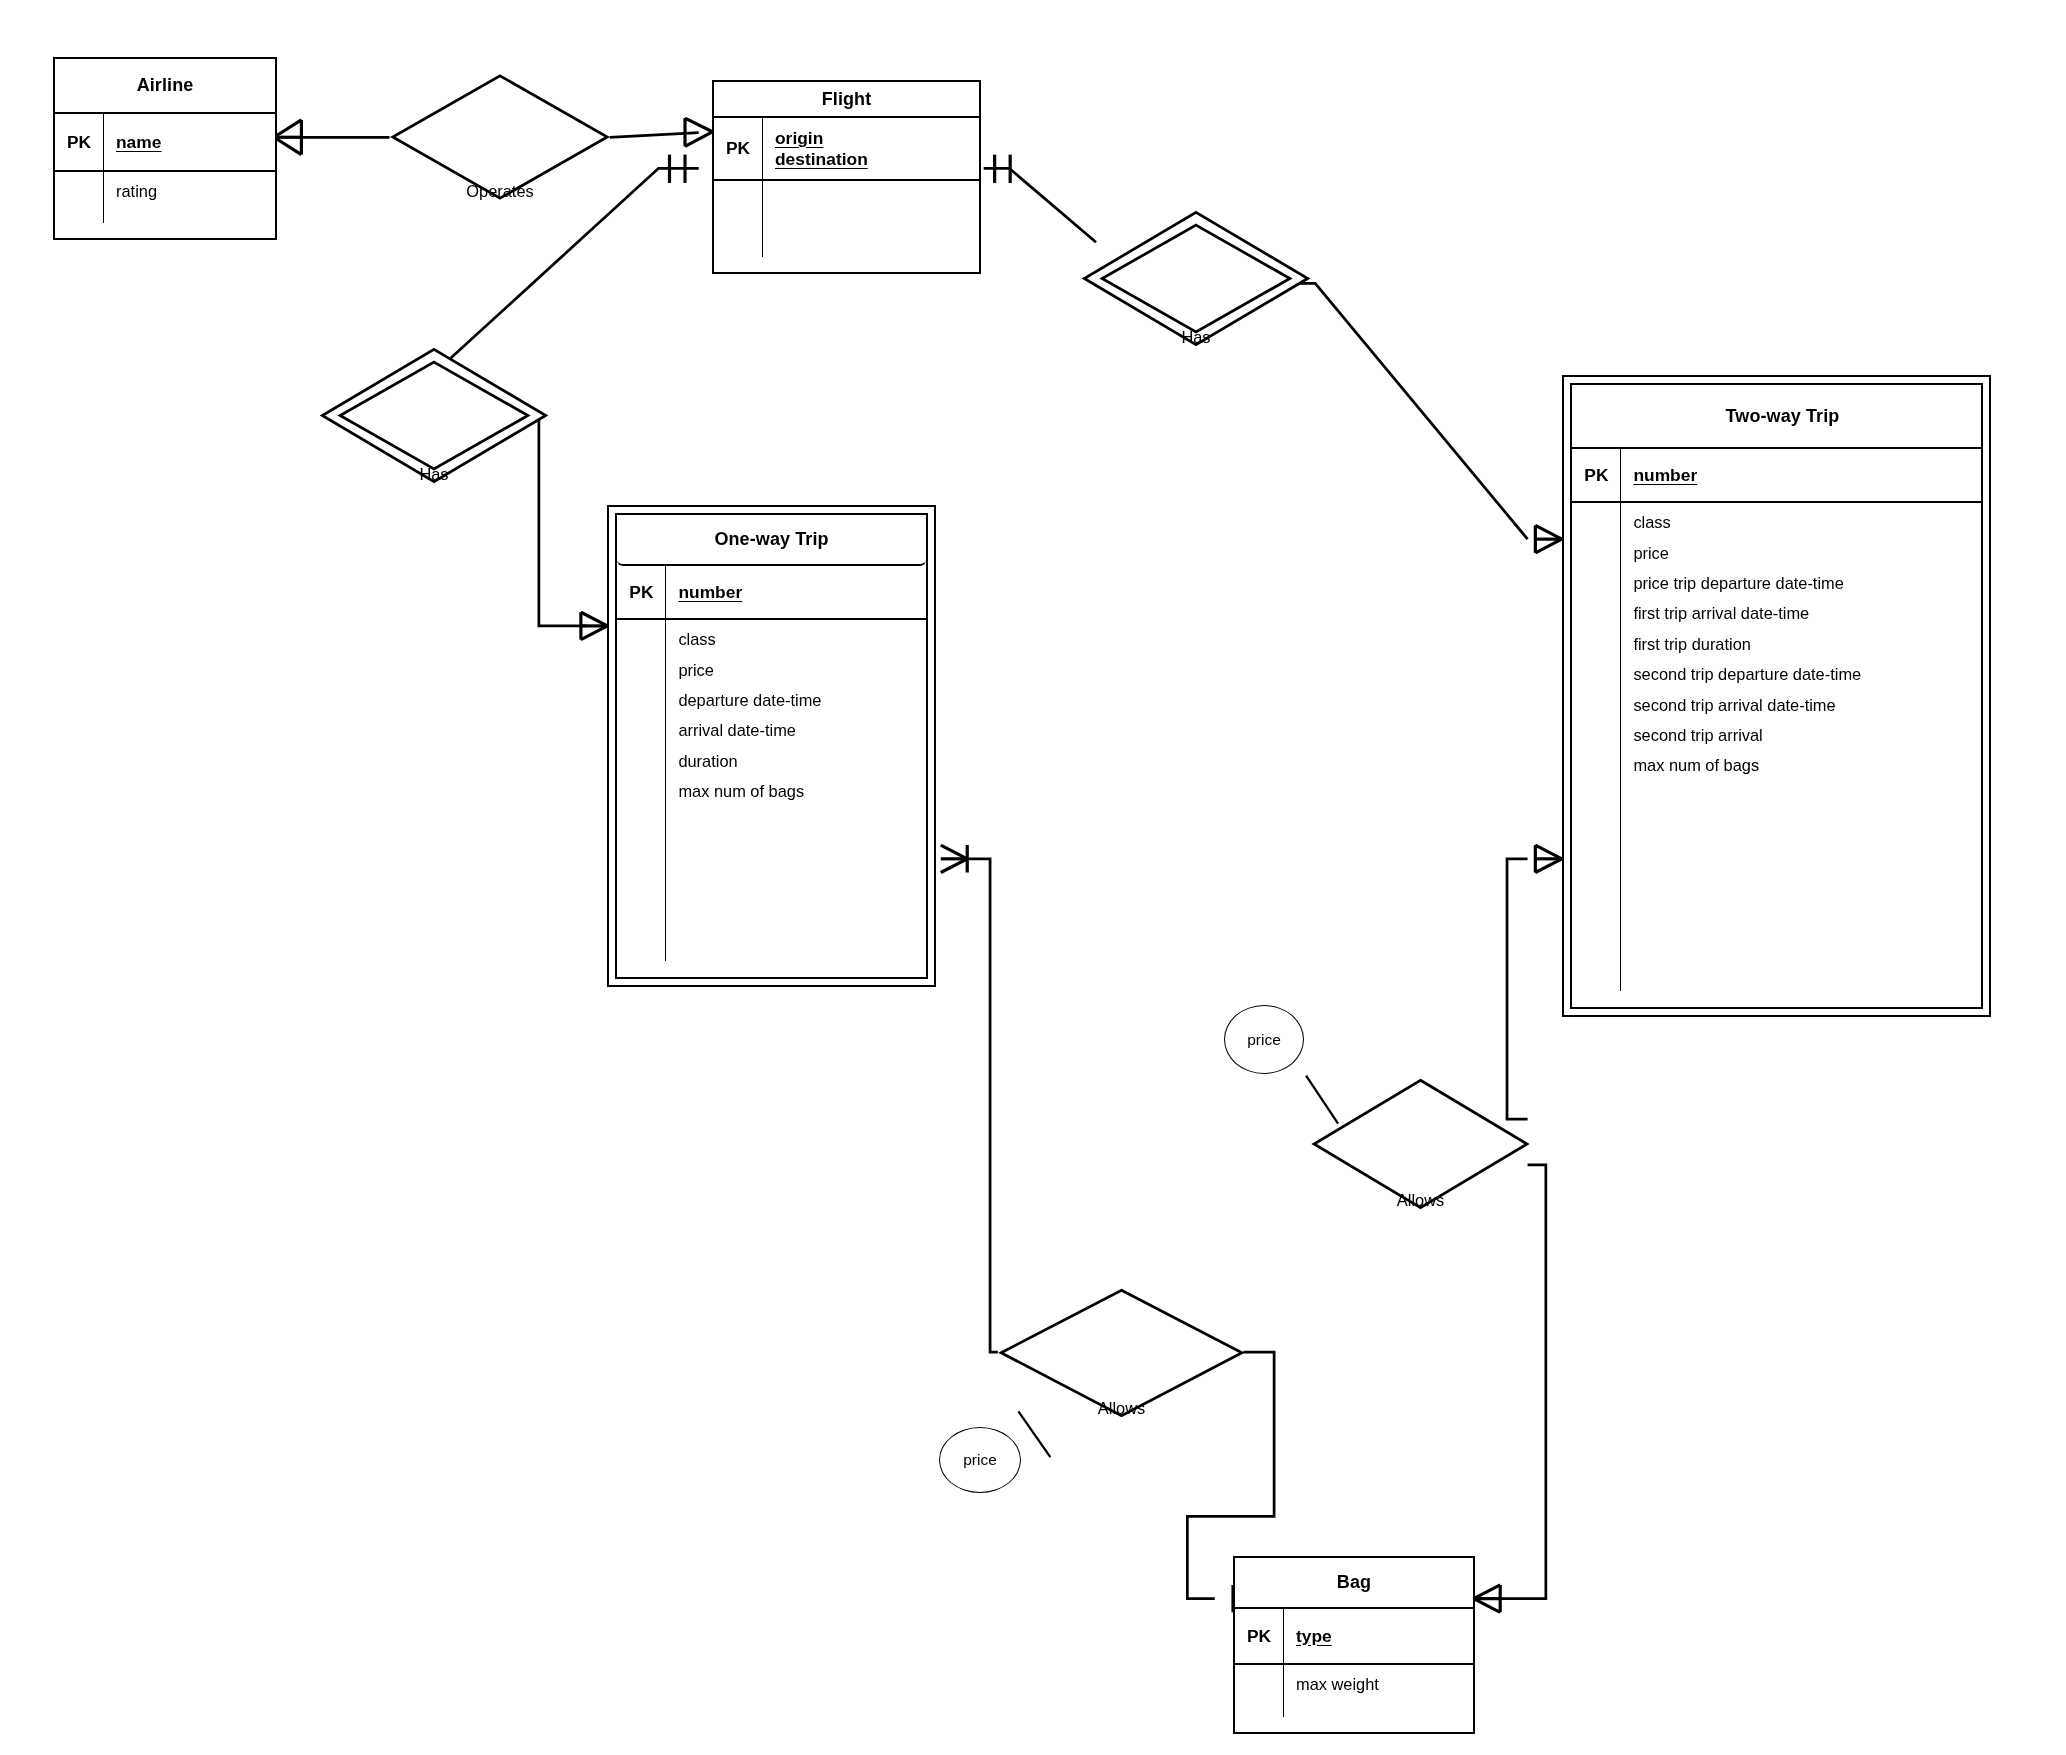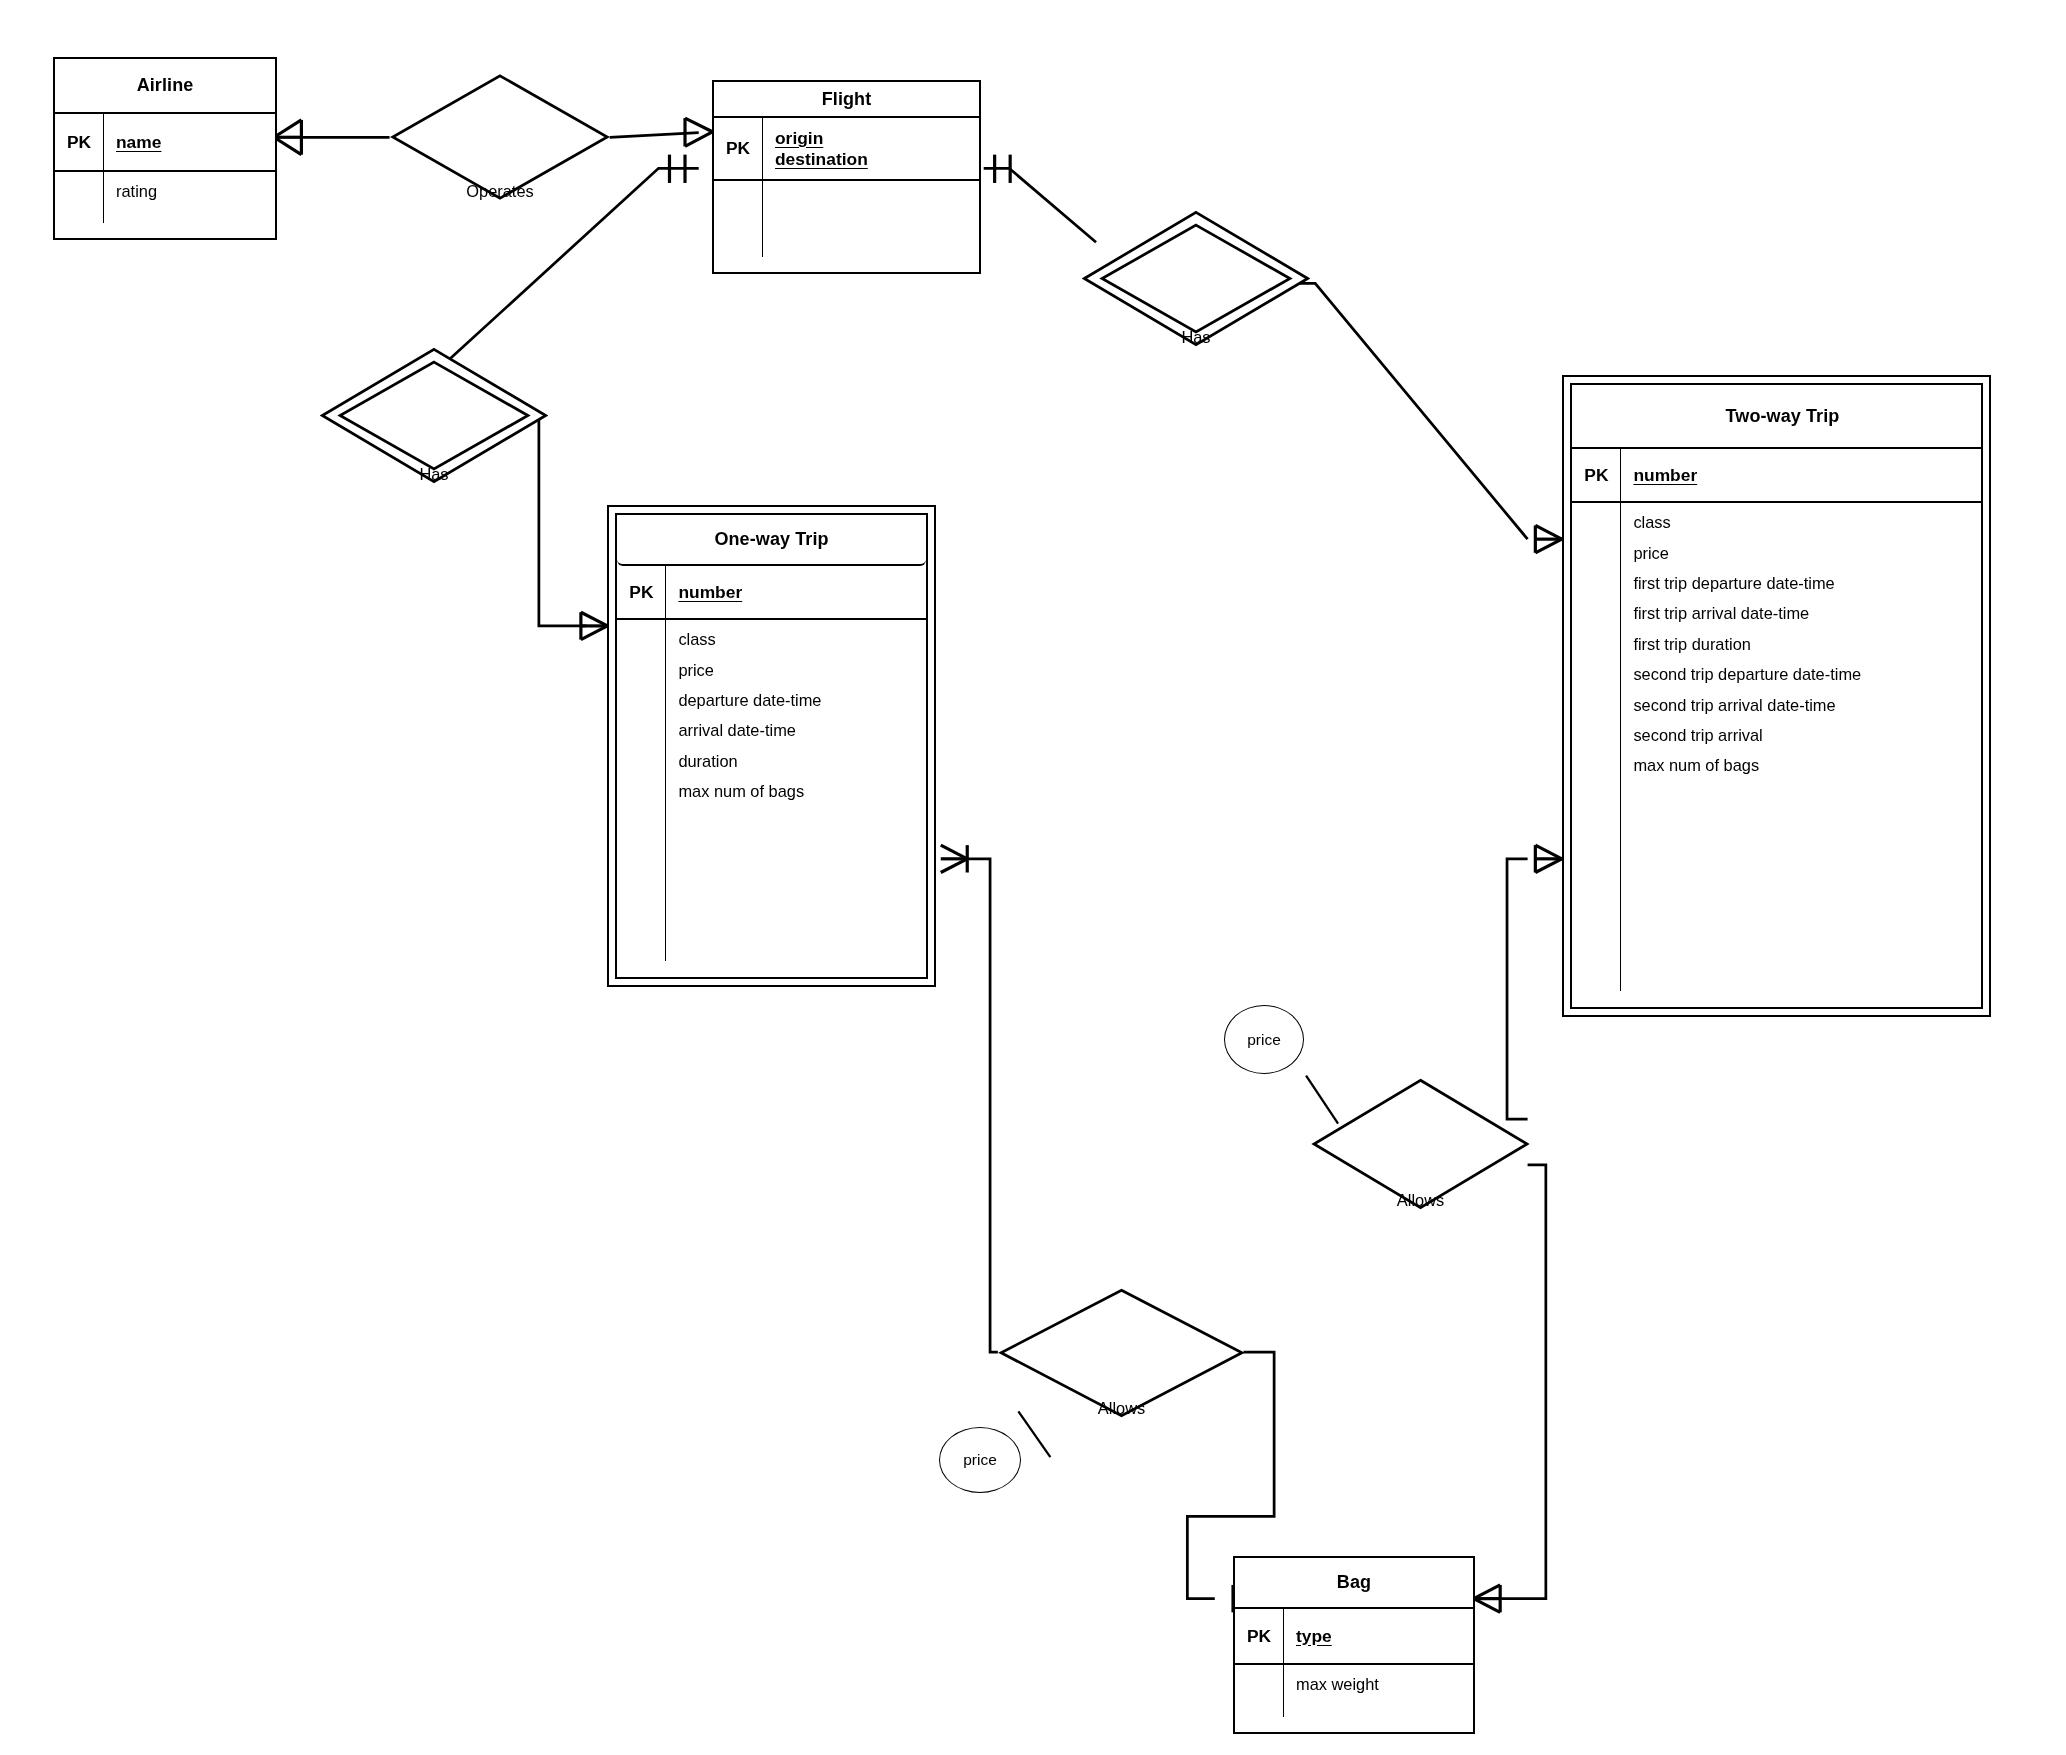--- a/index.html
+++ b/index.html
@@ -306,21 +306,21 @@
         <div class="pk-cell">PK</div>
         <div class="pk-attrs">
           <div class="attr">number</div>
         </div>
       </div>
       <div class="attr-body">
         <div class="attr-gutter"></div>
         <div class="attr-list">
           <div class="attr">class</div>
           <div class="attr">price</div>
-          <div class="attr">first trip departure date-time</div>
+          <div class="attr">price trip departure date-time</div>
           <div class="attr">first trip arrival date-time</div>
           <div class="attr">first trip duration</div>
           <div class="attr">second trip departure date-time</div>
           <div class="attr">second trip arrival date-time</div>
           <div class="attr">second trip arrival</div>
           <div class="attr">max num of bags</div>
         </div>
       </div>
     </div>
   </div>

